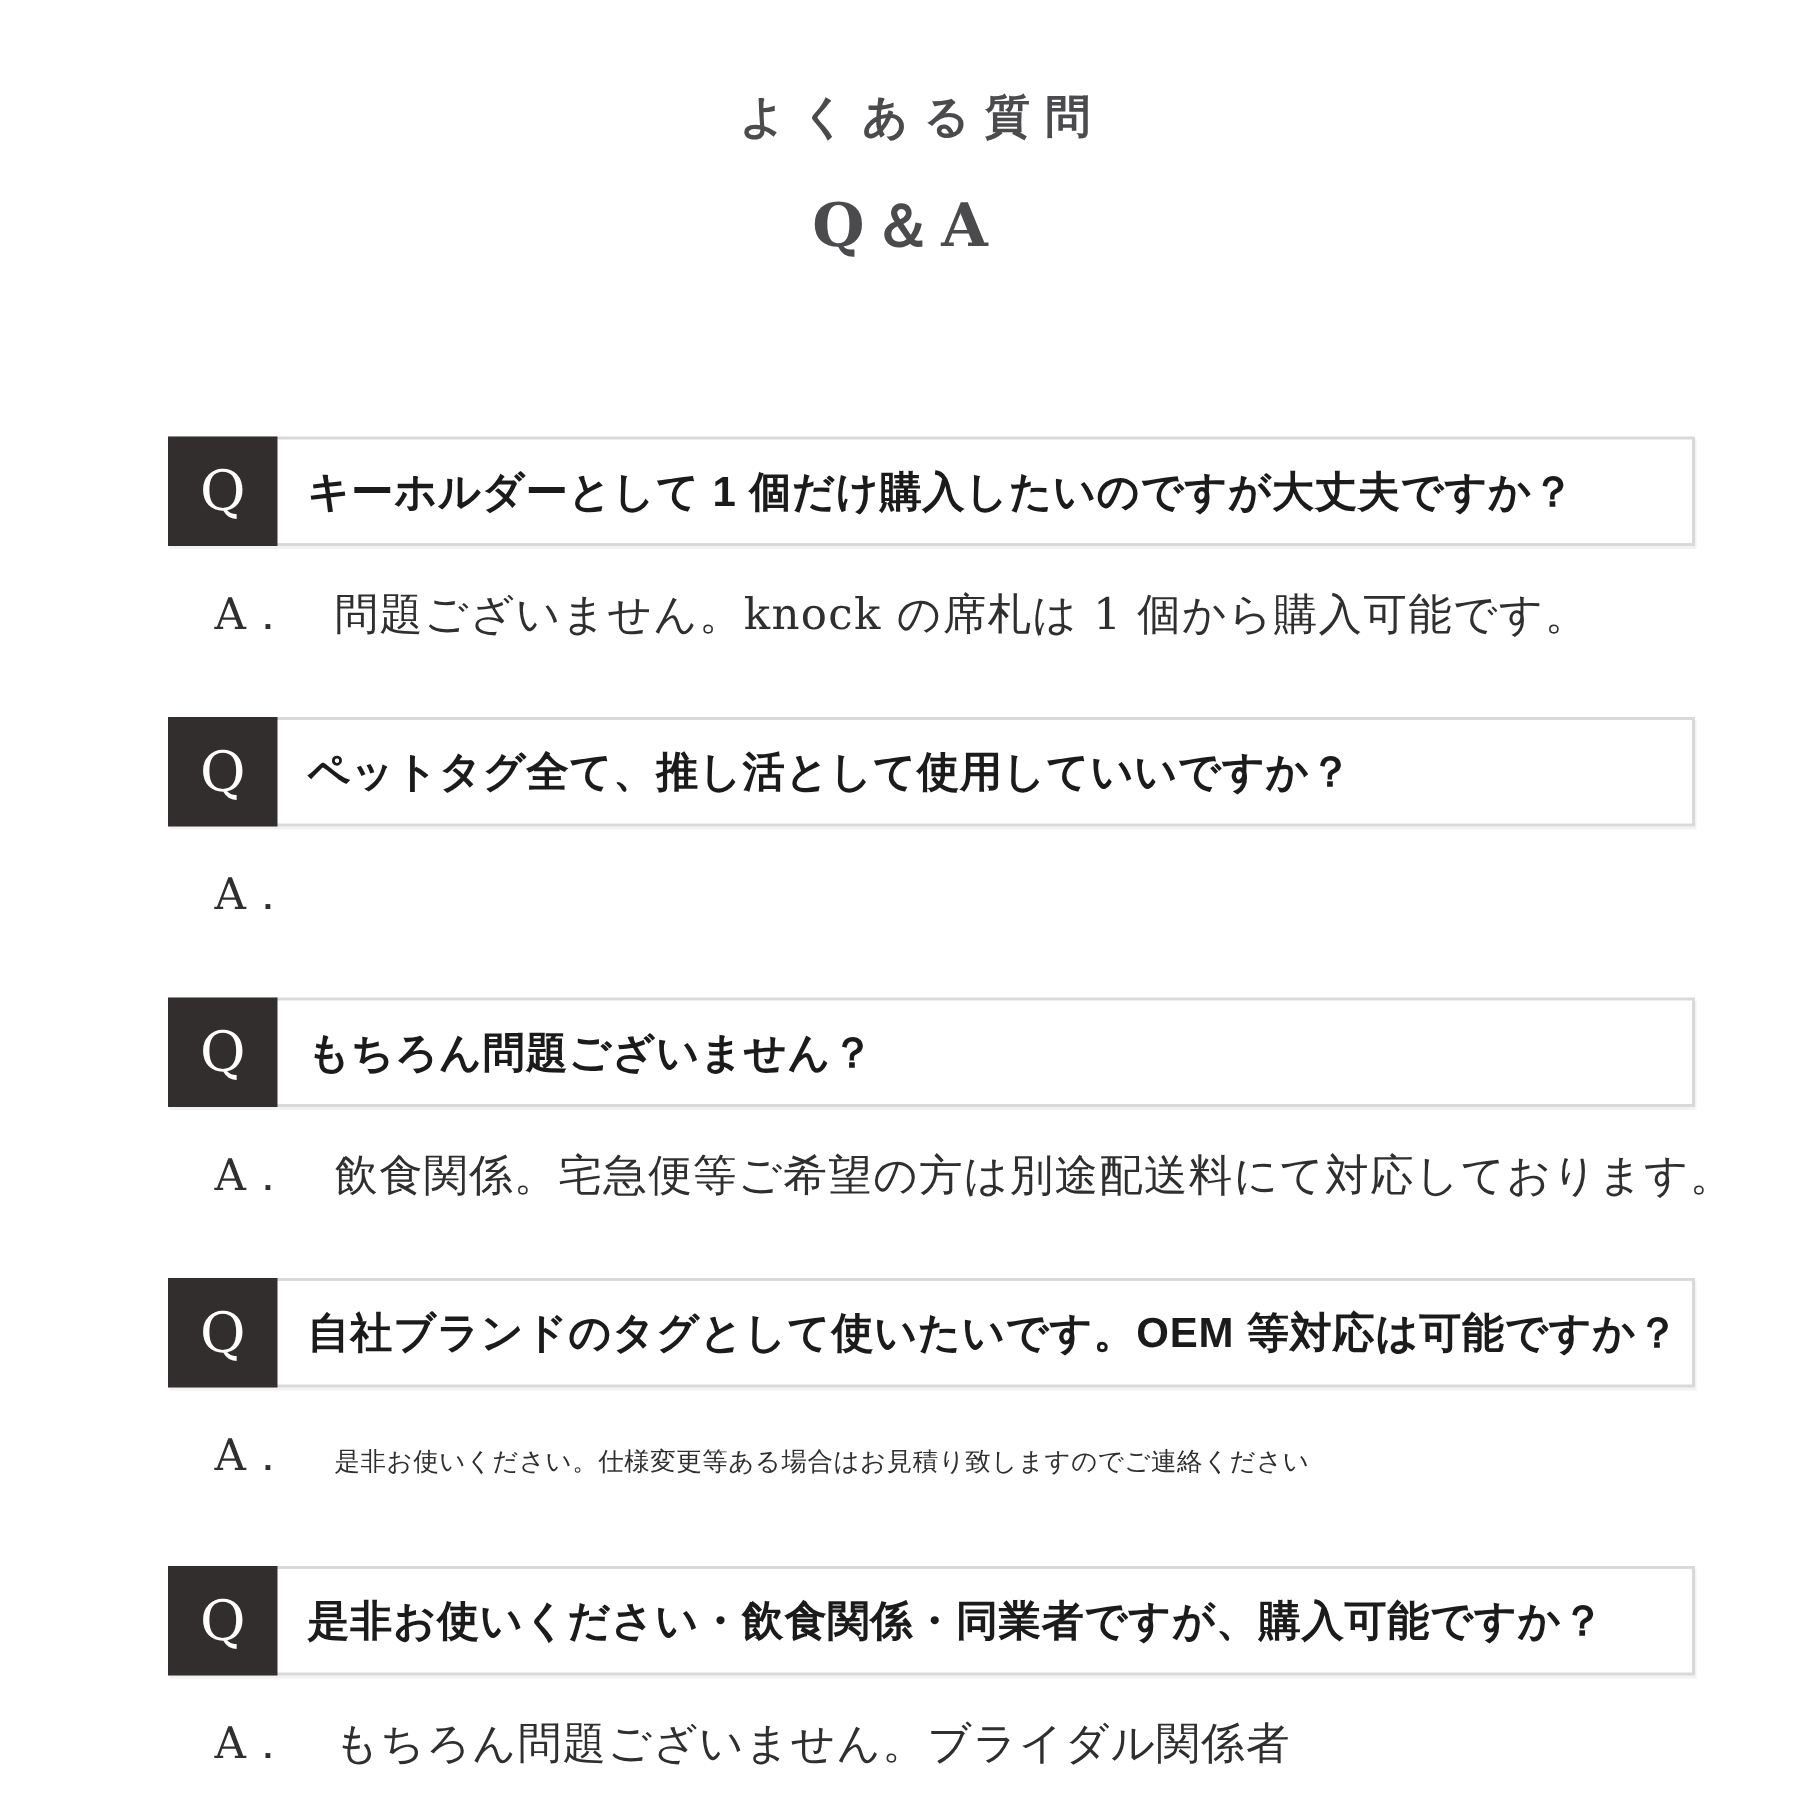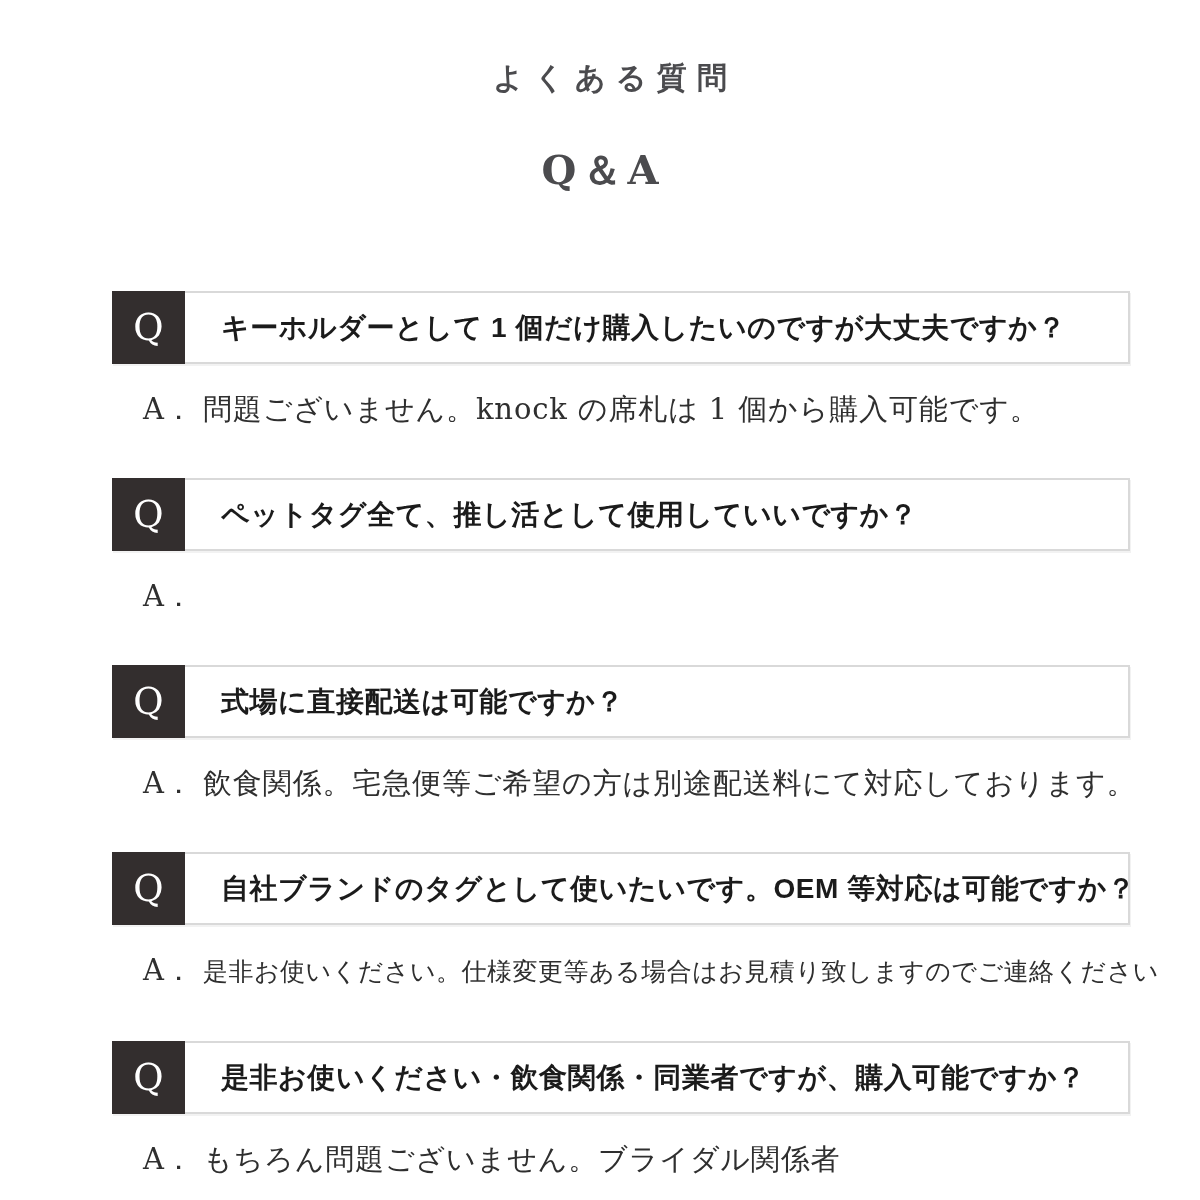--- a/index.html
+++ b/index.html
@@ -28,21 +28,21 @@
     text-align:center;
     font-size:30px;
     font-weight:700;
     letter-spacing:0.34em;
     text-indent:0.34em;
     color:var(--title-text);
     font-family:"Liberation Sans", sans-serif;
     padding-left:20px;
   }
   .page-subtitle{
-    margin-top:44px;
+    margin-top:24px;
     text-align:center;
     font-family:"DejaVu Serif","Liberation Serif",serif;
     font-size:40px;
     font-weight:600;
     letter-spacing:0.14em;
     text-indent:0.14em;
     color:var(--title-text);
   }
   .faq-list{
     position:absolute;
@@ -76,43 +76,43 @@
     font-size:37px;
     font-weight:400;
     line-height:1;
   }
   .question-text{
     font-size:28px;
     font-weight:700;
     letter-spacing:0.02em;
     color:var(--question-text);
     white-space:nowrap;
-    margin-left:16px;
   }
   .answer-row{
     margin-top:27px;
     padding-left:31px;
     display:flex;
     align-items:baseline;
     font-family:"DejaVu Serif","Liberation Serif",serif;
     color:var(--answer-text);
     line-height:36px;
     white-space:nowrap;
   }
   .answer-label{
     font-size:29px;
     min-width:60px;
     display:inline-block;
   }
   .answer-text{
     font-size:29px;
     letter-spacing:0.03em;
+    margin-left:20px;
   }
   .faq-item.small-answer .answer-text{
-    font-size:25px;
+    font-size:17px;
     letter-spacing:0.02em;
   }
 </style>
 </head>
 <body>
 
 <div class="page">
   <h1 class="page-title">よくある質問</h1>
   <h2 class="page-subtitle">Q＆A</h2>
 
@@ -140,21 +140,21 @@
     <div class="answer-row">
       <span class="answer-label">A．</span>
     </div>
   </div>
 
   <div class="faq-item">
     <div class="question-bar">
       <div class="q-badge">
         <span>Q</span>
       </div>
-      <span class="question-text">式場に直接配送は可能ですか？</span>
+      <span class="question-text">もちろん問題ございません？</span>
     </div>
     <div class="answer-row">
       <span class="answer-label">A．</span>
       <span class="answer-text">飲食関係。宅急便等ご希望の方は別途配送料にて対応しております。</span>
     </div>
   </div>
 
   <div class="faq-item small-answer">
     <div class="question-bar">
       <div class="q-badge">

